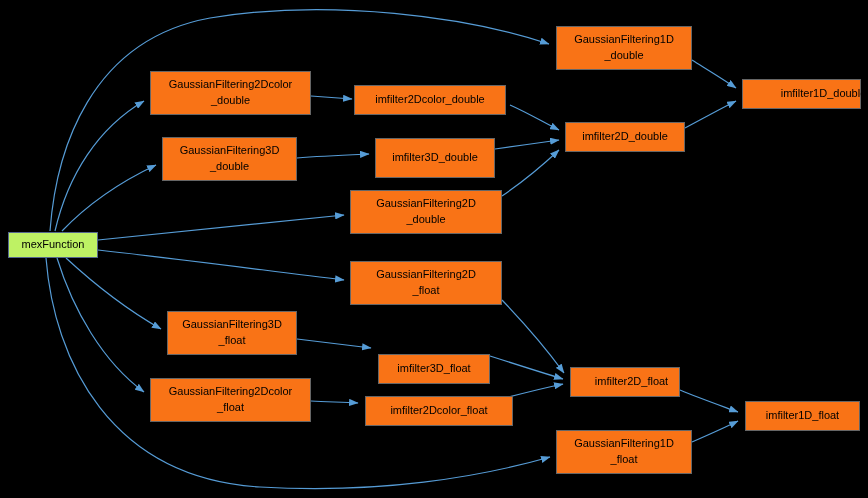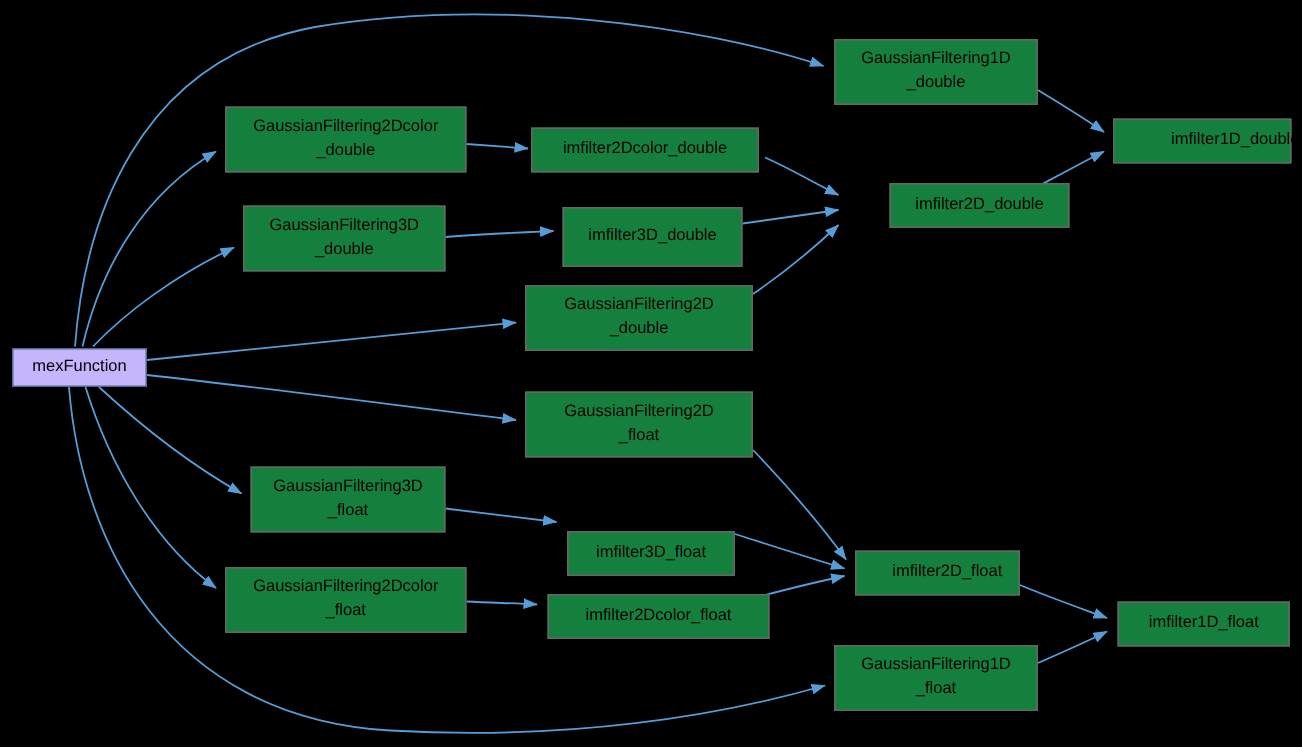--- a/index.html
+++ b/index.html
@@ -23,31 +23,31 @@
     stroke-width: 1.2;
     marker-end: url(#arrowhead);
   }
   .node {
     position: absolute;
     box-sizing: border-box;
     display: flex;
     align-items: center;
     justify-content: center;
     text-align: center;
-    background: #15803d;
+    background: #f97316;
     border: 1px solid #666666;
     color: #000000;
     font-size: 11px;
     line-height: 1.45;
     white-space: pre-line;
     z-index: 2;
     cursor: pointer;
   }
   .node.hl {
-    background: #c4b5fd;
+    background: #bef264;
     border-color: #55688f;
     cursor: default;
   }
 </style>
 </head>
 <body>
 
 <div id="call-graph">
 
   <svg id="edges-layer" width="868" height="498" viewBox="0 0 868 498" xmlns="http://www.w3.org/2000/svg">
@@ -105,21 +105,21 @@
   <div class="node" style="left:556px; top:26px; width:136px; height:44px;">GaussianFiltering1D
 _double</div>
 
   <div class="node" style="left:556px; top:430px; width:136px; height:44px;">GaussianFiltering1D
 _float</div>
 
   <div class="node" style="left:354px; top:85px; width:152px; height:30px;">imfilter2Dcolor_double</div>
 
   <div class="node" style="left:375px; top:138px; width:120px; height:40px;">imfilter3D_double</div>
 
-  <div class="node" style="left:565px; top:122px; width:120px; height:30px;margin-left:28px;">imfilter2D_double</div>
+  <div class="node" style="left:565px; top:122px; width:120px; height:30px;">imfilter2D_double</div>
 
   <div class="node" style="left:742px; top:79px; width:119px; height:30px;padding-left:44px;">imfilter1D_double</div>
 
   <div class="node" style="left:378px; top:334px; width:112px; height:30px;margin-top:20px;">imfilter3D_float</div>
 
   <div class="node" style="left:365px; top:396px; width:148px; height:30px;">imfilter2Dcolor_float</div>
 
   <div class="node" style="left:570px; top:367px; width:110px; height:30px;padding-left:13px;">imfilter2D_float</div>
 
   <div class="node" style="left:745px; top:401px; width:115px; height:30px;">imfilter1D_float</div>

